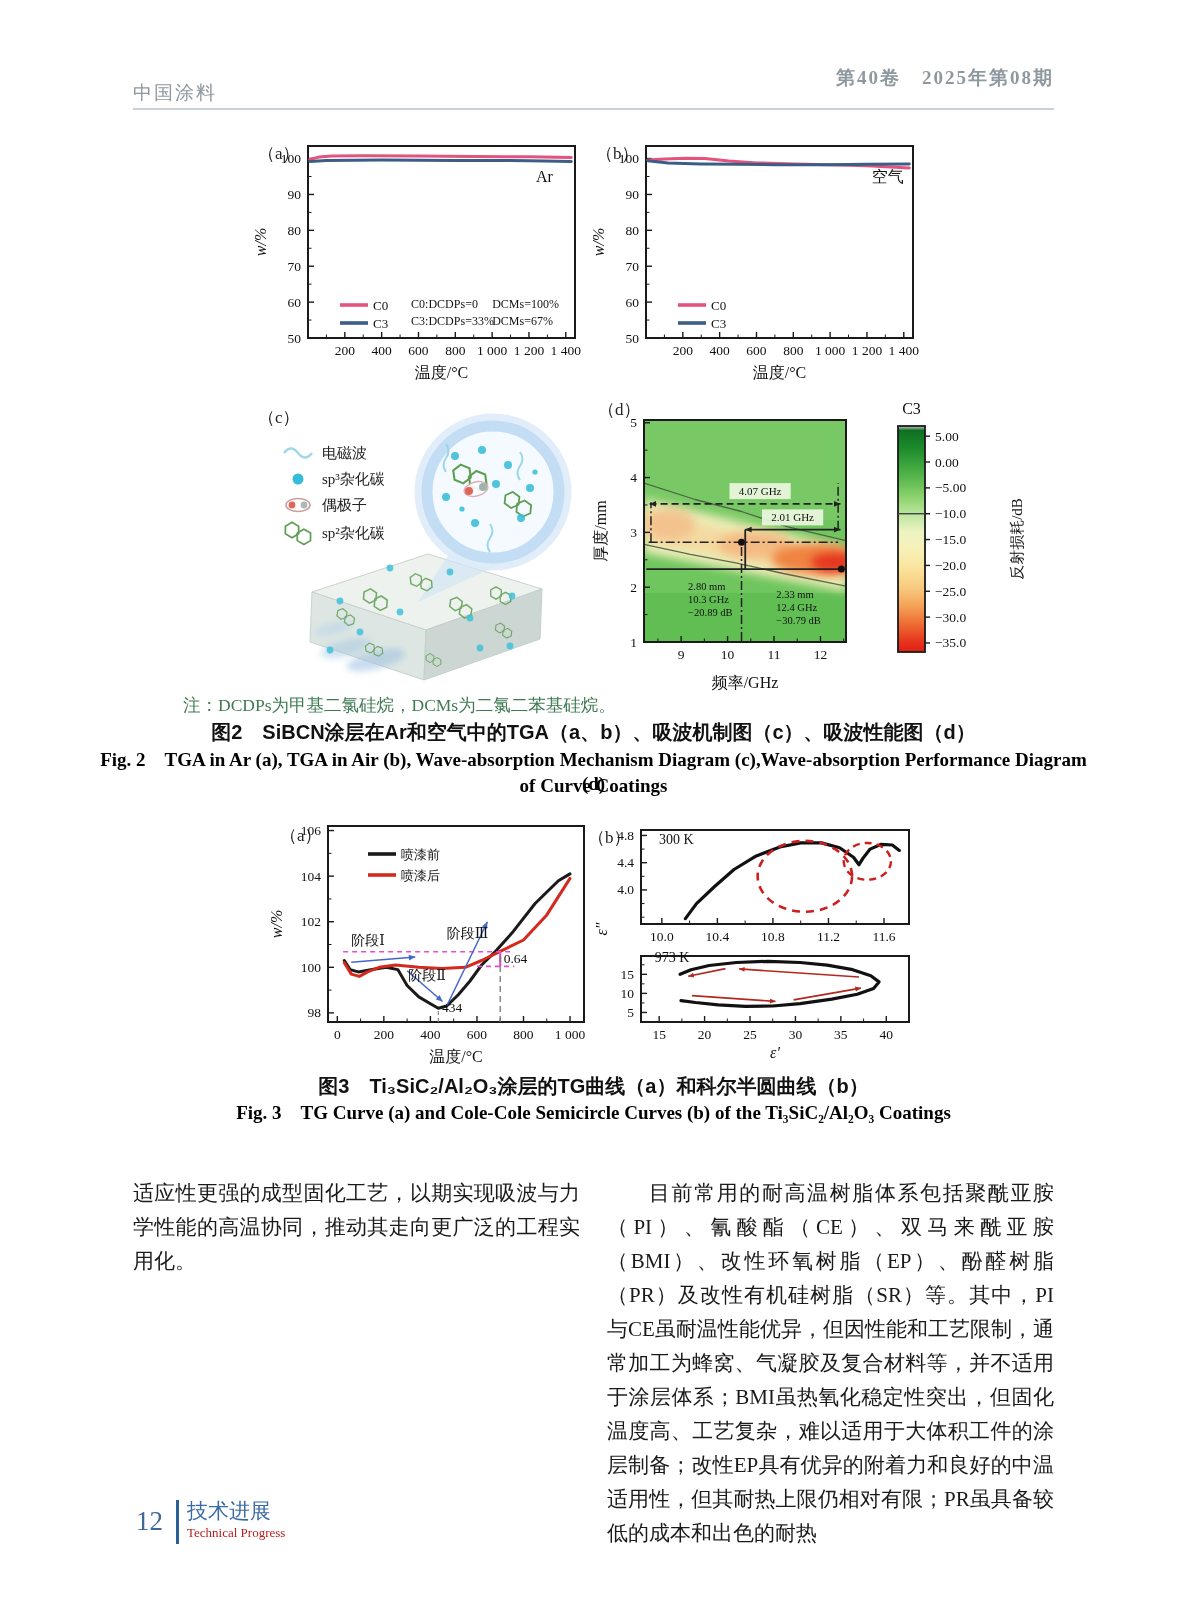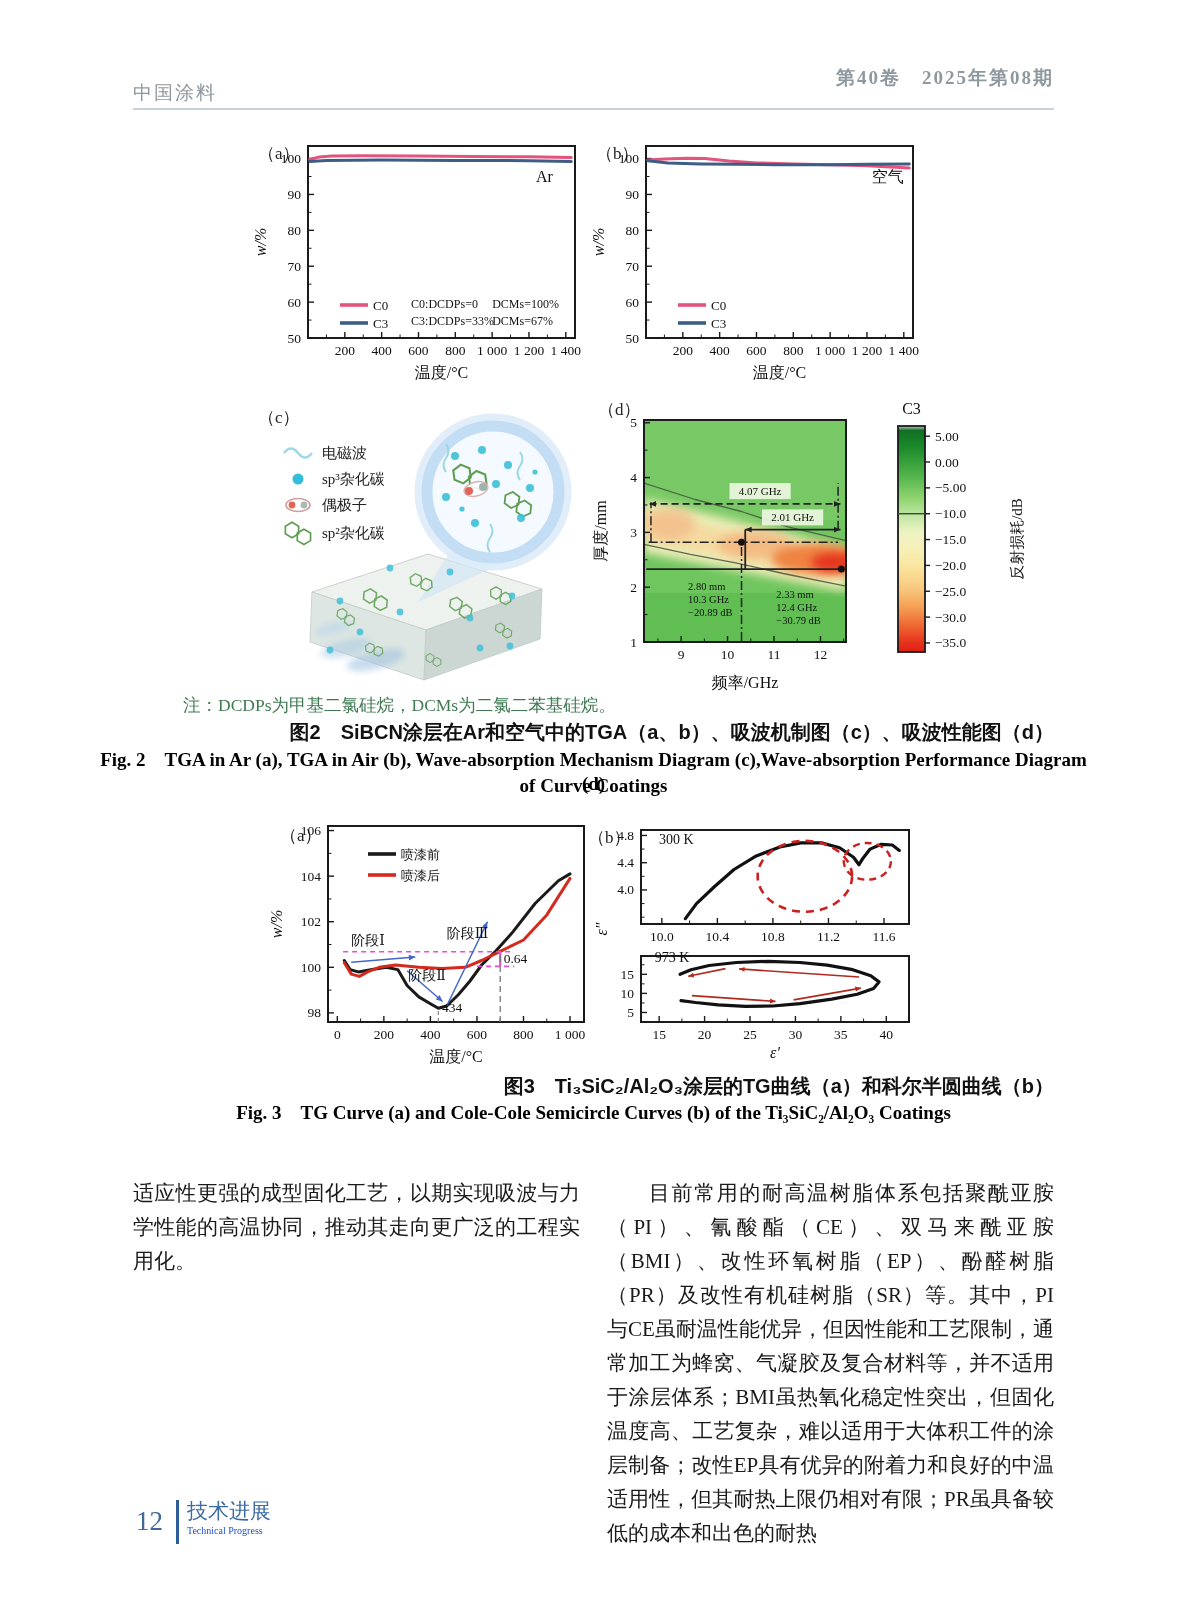--- a/index.html
+++ b/index.html
@@ -3,30 +3,30 @@
 <meta charset="utf-8">
 <style>
   html,body{margin:0;padding:0;background:#ffffff;}
   body{width:1187px;height:1600px;position:relative;font-family:"Liberation Serif","DejaVu Serif",serif;color:#1a1a1a;}
   .abs{position:absolute;}
   svg{font-family:"Liberation Serif","DejaVu Serif",serif;}
   .hdr{font-size:19px;color:#8e989f;letter-spacing:2px;text-align:center;}
   .hdr-rule{height:0;border-top:2px solid #c9d2d8;}
   .panel{font-size:17px;color:#222;}
   .note{font-size:17.5px;color:#3f7a52;}
-  .capzh{font-family:"Liberation Sans","DejaVu Sans",sans-serif;font-weight:bold;font-size:20px;text-align:right;color:#111;}
+  .capzh{font-family:"Liberation Sans","DejaVu Sans",sans-serif;font-weight:bold;font-size:20px;text-align:center;color:#111;}
   .capen{font-weight:bold;font-size:19px;text-align:center;color:#000000;}
   .col{width:447px;font-size:21px;line-height:34px;text-align:justify;}
   .col p{margin:0;}
   .indent{text-indent:2em;}
   .sechead{font-family:"Liberation Sans","DejaVu Sans",sans-serif;font-weight:bold;font-size:21px;color:#2b7a4f;margin:3px 0 3px 0;}
   .ft-num{font-size:27px;color:#40689b;}
   .ft-bar{width:3px;height:44px;background:#2c5f97;}
   .ft-zh{font-family:"Liberation Sans","DejaVu Sans",sans-serif;font-weight:normal;font-size:21px;color:#3b6ba3;}
-  .ft-en{font-size:10px;color:#1d4ed8;}
+  .ft-en{font-size:13px;color:#b91c1c;}
   .eps{font-style:italic;font-size:16px;color:#111;}
 </style>
 </head>
 <body>
 
 <div class="abs hdr" style="left:133px;top:80px;">中国涂料</div>
 <div class="abs hdr" style="right:133px;top:65px;font-weight:bold;">第40卷　2025年第08期</div>
 <div class="abs hdr-rule" style="left:133px;top:108px;width:921px;"></div>
 
 <span class="abs panel" style="left:258px;top:142px;">（a）</span>

